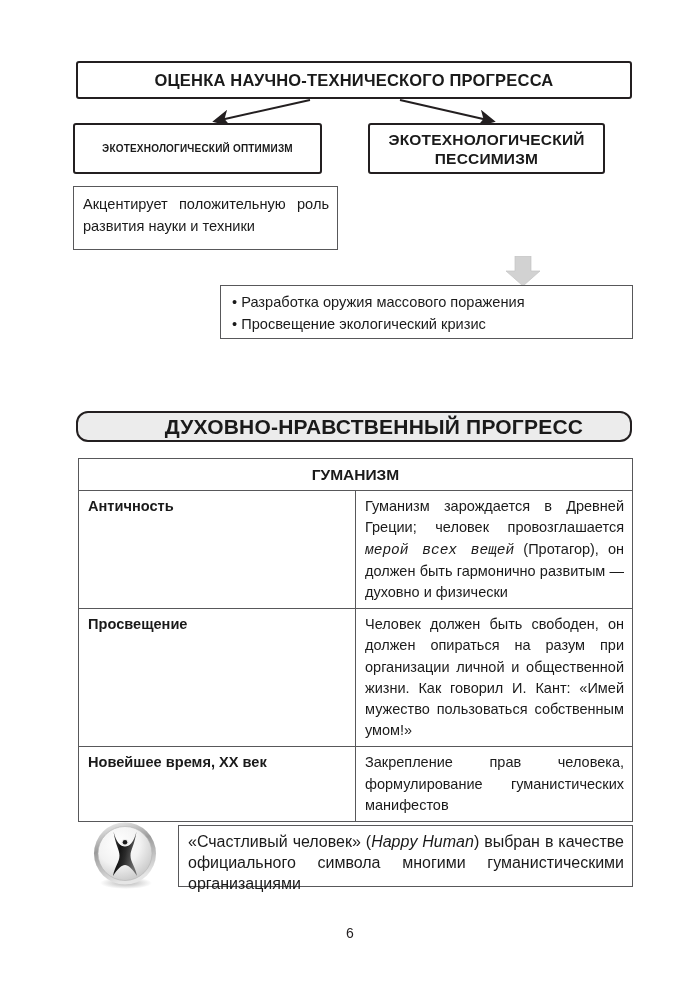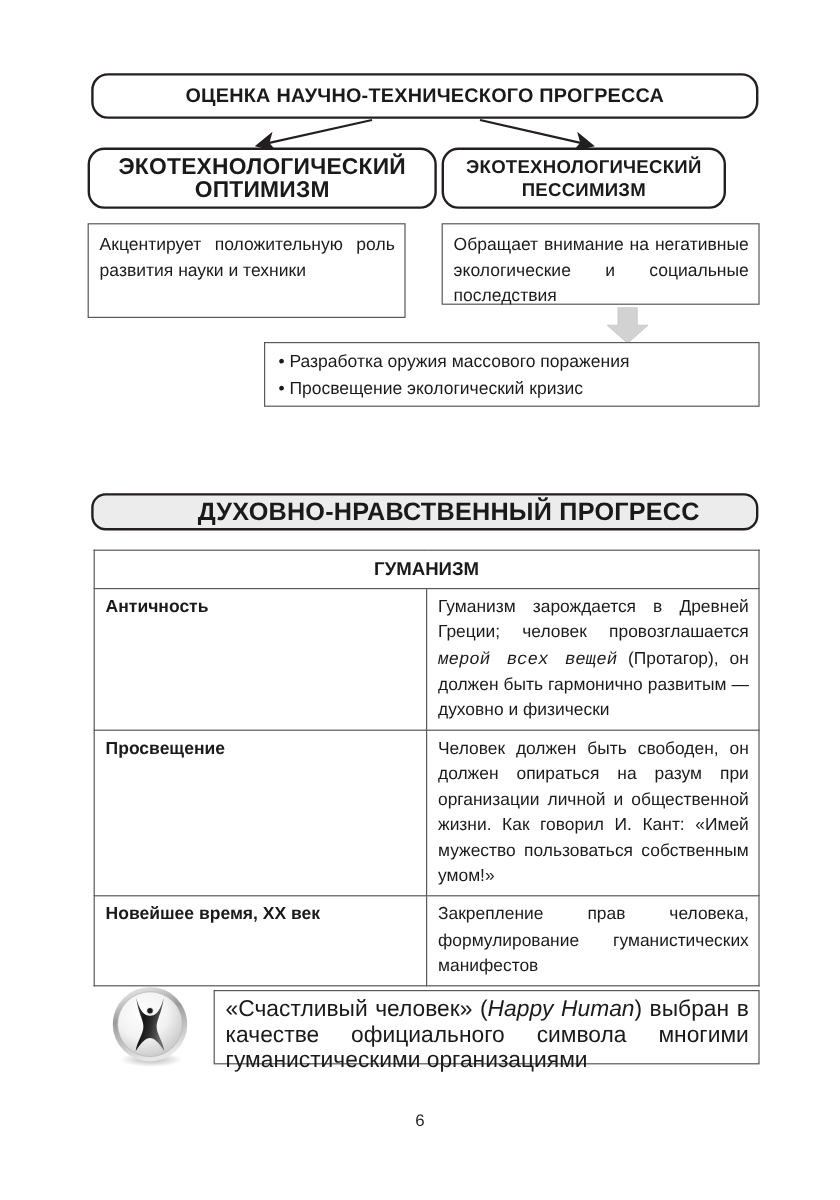--- a/index.html
+++ b/index.html
@@ -11,35 +11,35 @@
     position:relative;
     overflow:hidden;
     -webkit-font-smoothing:antialiased;
   }
   .page{position:absolute;left:0;top:0;width:700px;height:1000px;}
 
   
   .capsule{
     position:absolute;
     border:2px solid #231f20;
-    border-radius:14px;
+    border-radius:3px;
     background:#ffffff;
     display:flex;align-items:center;justify-content:center;
     text-align:center;
     font-weight:700;
     letter-spacing:.2px;
     box-sizing:border-box;
   }
   #box-assessment{
     left:76px;top:61px;width:556px;height:38px;
     font-size:16.5px;
   }
   #box-optimism{
-    left:73px;top:123px;width:291px;height:51px;
-    font-size:19px;line-height:19px;
+    left:73px;top:123px;width:249px;height:51px;
+    font-size:10px;line-height:19px;
   }
   #box-pessimism{
     left:368px;top:123px;width:237px;height:51px;
     font-size:15.5px;line-height:19px;
   }
   #box-spiritual{
     left:76px;top:411px;width:556px;height:31px;
     background:#ececec;
     font-size:21px;
     border-radius:12px;
@@ -49,21 +49,21 @@
   
   .rectbox{
     position:absolute;
     border:1.5px solid #58585a;
     background:#ffffff;
     box-sizing:border-box;
     font-size:14.6px;
     line-height:21.5px;
     padding:7px 8px 6px 9px;
   }
-  #box-opt-desc{left:73px;top:186px;width:265px;height:79px;text-align:justify;}
+  #box-opt-desc{left:73px;top:186px;width:265px;height:64px;text-align:justify;}
   #box-pes-desc{left:368px;top:186px;width:265px;height:68px;text-align:justify;}
   #box-consequences{
     left:220px;top:285px;width:413px;height:54px;
     padding:5px 8px 5px 11px;line-height:22px;
   }
   #box-consequences div{white-space:nowrap;}
 
   
   #arrow-down-block{
     position:absolute;left:505px;top:256px;width:36px;height:30px;
@@ -104,21 +104,21 @@
   #humanism-table td.desc i{font-style:italic;font-family:Liberation Mono, monospace;}
 
   
   #happy-human-badge{
     position:absolute;left:92px;top:821px;width:66px;height:68px;
   }
   #box-happy-note{
     position:absolute;left:178px;top:825px;width:455px;height:62px;
     border:1.4px solid #58585a;background:#fff;box-sizing:border-box;
     padding:5px 8px 4px 9px;
-    font-size:19px;line-height:21.2px;text-align:justify;
+    font-size:16px;line-height:21.2px;text-align:justify;
   }
   #box-happy-note i{font-style:italic;}
 
   #page-number{
     position:absolute;left:0;top:925px;width:700px;
     text-align:center;font-size:14px;color:#231f20;
   }
 </style>
 </head>
 <body>
@@ -136,21 +136,20 @@
     <line x1="310" y1="5" x2="216" y2="26" stroke="#231f20" stroke-width="1.9" marker-end="url(#ah)"></line>
     <line x1="400" y1="5" x2="492" y2="26" stroke="#231f20" stroke-width="1.9" marker-end="url(#ah)"></line>
   </svg>
 
   <div class="capsule" id="box-optimism">ЭКОТЕХНОЛОГИЧЕСКИЙ ОПТИМИЗМ</div>
 
   <div class="capsule" id="box-pessimism">ЭКОТЕХНОЛОГИЧЕСКИЙ ПЕССИМИЗМ</div>
 
   <div class="rectbox" id="box-opt-desc">Акцентирует положительную роль развития науки и техники</div>
 
-  <div class="rectbox" id="box-pes-desc">Обращает внимание на негативные экологические и социальные последствия</div>
 
   <svg id="arrow-down-block" viewBox="0 0 36 30" xmlns="http://www.w3.org/2000/svg">
     <path d="M10,0 L26,0 L26,15 L35,15 L18,30 L1,15 L10,15 Z" fill="#d2d2d2" stroke="#c4c4c4" stroke-width="0.7"></path>
   </svg>
 
   <div class="rectbox" id="box-consequences">
     <div>• Разработка оружия массового поражения</div>
     <div>• Просвещение экологический кризис</div>
   </div>
 

